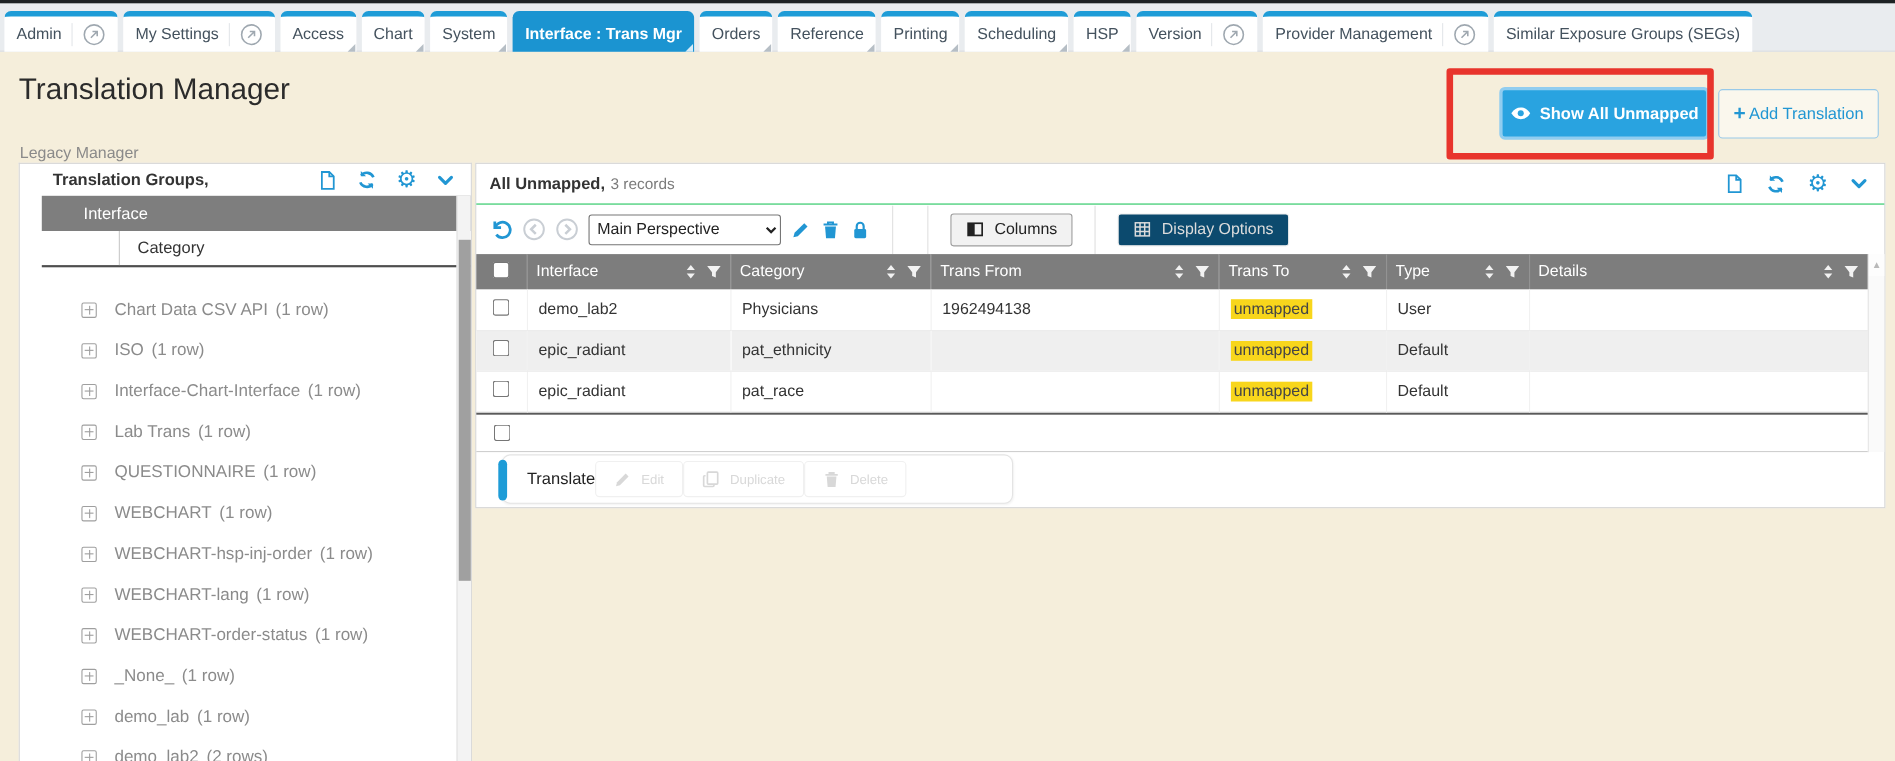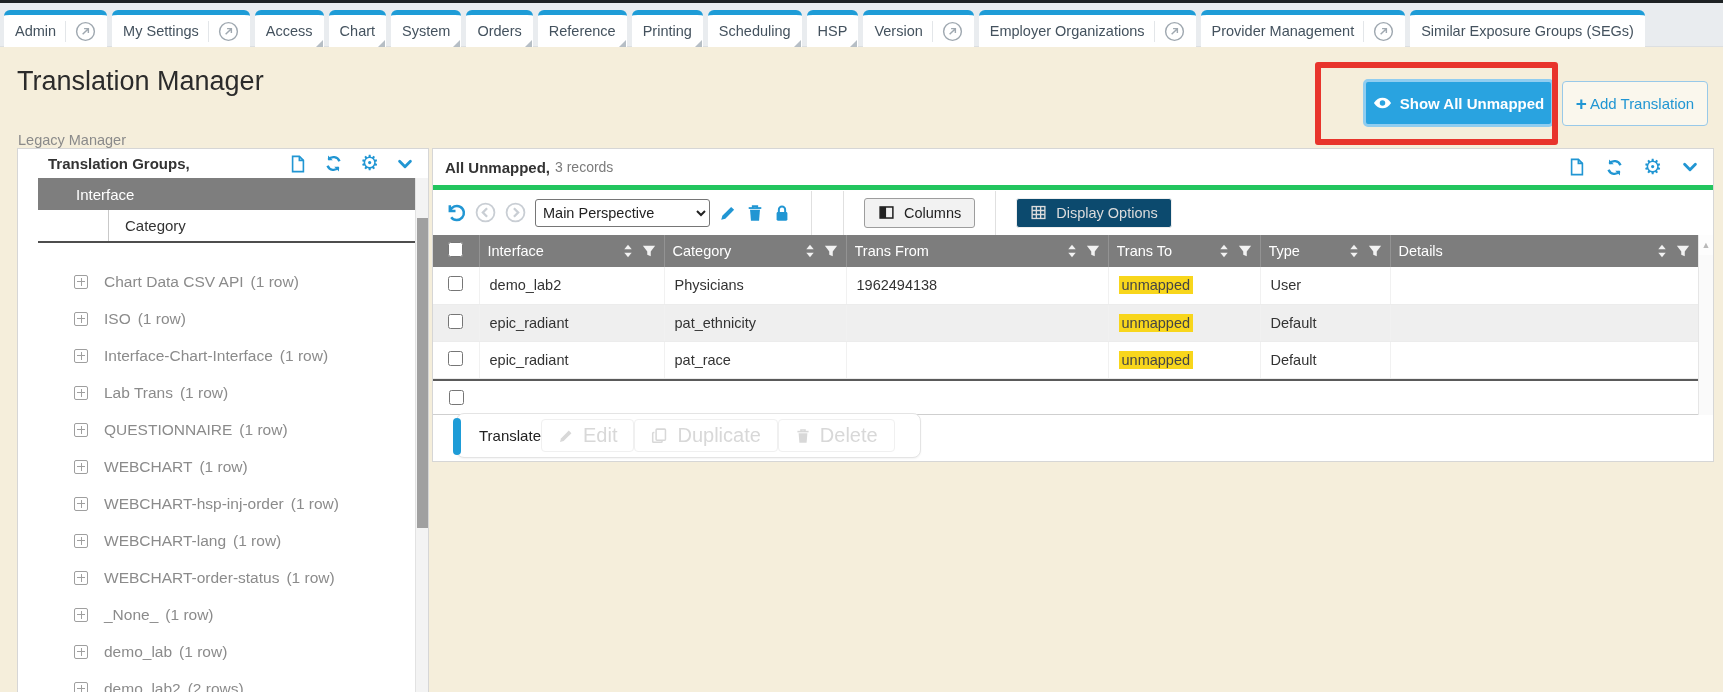--- a/index.html
+++ b/index.html
@@ -67,21 +67,21 @@
   .tree-item { display:flex; align-items:center; height:37px; padding-left:36px; color:#8b8b8b; font-size:15.5px; cursor:pointer; }
   .plus-box { position:relative; width:14px; height:14px; border:1px solid #9f9f9f; border-radius:2px; margin-right:16px; flex:none; }
   .plus-box::before, .plus-box::after { content:""; position:absolute; background:#9f9f9f; }
   .plus-box::before { left:2px; right:2px; top:5.5px; height:1.4px; }
   .plus-box::after  { top:2px; bottom:2px; left:5.5px; width:1.4px; }
   .tree-count { margin-left:7px; }
   .lp-scroll { position:absolute; top:29px; right:0; bottom:0; width:13px; background:#f3f3f3; border-left:1px solid #e2e2e2; }
   .lp-thumb { position:absolute; top:40px; left:1px; width:11px; height:310px; background:#a0a0a0; }
   
   .right-panel { left:432px; top:148px; width:1282px; height:314px; }
-  .rp-head { height:29px; display:flex; align-items:center; padding:18px 12px; border-bottom:5px solid #22c55e; }
+  .rp-head { height:29px; display:flex; align-items:center; padding:18px 12px; border-bottom:1px solid #22c55e; }
   .rp-title { font-size:15px; font-weight:bold; color:#333; }
   .rp-records { font-size:14px; color:#7b7b7b; margin-left:5px; }
   .rp-icons { margin-left:auto; display:flex; align-items:center; gap:19px; color:#2196d3; padding-right:2px; }
   .rp-toolbar { height:45px; display:flex; align-items:center; padding:0 12px; gap:9px; }
   .nav-disabled { color:#c9ced4; }
   select.persp {
     height:28px; width:175px; font-size:14.5px; font-family:"Liberation Sans", sans-serif;
     border:1px solid #767676; border-radius:3px; background:#fff; color:#222; padding:0 3px;
   }
   .vsep { width:1px; height:44px; background:#e0e0e0; margin:0 11px; flex:none; }
@@ -123,21 +123,21 @@
     position:absolute; left:23px; top:264px; width:465px; height:45px;
     background:#fff; border:1px solid #e4e4e4; border-radius:8px;
     display:flex; align-items:center; gap:0; padding:0 14px 0 22px;
     box-shadow:0 1px 2px rgba(0,0,0,.05);
   }
   .accent { position:absolute; left:-4px; top:4px; width:8px; height:37px; background:#1e9cd7; border-radius:4px; }
   .translate-label { font-size:15px; color:#222; cursor:pointer; }
   .dis-btn {
     display:flex; align-items:center; gap:9px; height:33px; padding:0 16px;
     background:#fff; border:1px solid #f0f0f0; border-radius:4px;
-    color:#d8d8d8; font-size:20px; cursor:default; font-family:"Liberation Sans", sans-serif;
+    color:#d8d8d8; font-size:12px; cursor:default; font-family:"Liberation Sans", sans-serif;
   }
   .dis-btn .ic { color:#d8d8d8; }
 </style>
 </head>
 <body>
 
 <div class="topbar">
   <div id="tabs">
       <div class="tab">
         <span class="tab-label">Admin</span>
@@ -162,20 +162,24 @@
         <span class="fold"></span>
       </div>
       <div class="tab">
         <span class="tab-label">Chart</span>
         <span class="fold"></span>
       </div>
       <div class="tab">
         <span class="tab-label">System</span>
         <span class="fold"></span>
       </div>
+      <div class="tab active">
+        <span class="tab-label">Interface : Trans Mgr</span>
+        <span class="fold"></span>
+      </div>
       <div class="tab">
         <span class="tab-label">Orders</span>
         <span class="fold"></span>
       </div>
       <div class="tab">
         <span class="tab-label">Reference</span>
         <span class="fold"></span>
       </div>
       <div class="tab">
         <span class="tab-label">Printing</span>
@@ -184,29 +188,20 @@
       <div class="tab">
         <span class="tab-label">Scheduling</span>
         <span class="fold"></span>
       </div>
       <div class="tab">
         <span class="tab-label">HSP</span>
         <span class="fold"></span>
       </div>
       <div class="tab">
         <span class="tab-label">Version</span>
-        <span class="tab-ext">
-          <svg viewBox="0 0 22 22" width="21" height="21">
-            <circle cx="11" cy="11" r="9.3" fill="none" stroke="currentColor" stroke-width="1.5"></circle>
-            <path d="M8 14L14 8M9.5 8H14v4.5" fill="none" stroke="currentColor" stroke-width="1.5"></path>
-          </svg>
-        </span>
-      </div>
-      <div class="tab">
-        <span class="tab-label">Employer Organizations</span>
         <span class="tab-ext">
           <svg viewBox="0 0 22 22" width="21" height="21">
             <circle cx="11" cy="11" r="9.3" fill="none" stroke="currentColor" stroke-width="1.5"></circle>
             <path d="M8 14L14 8M9.5 8H14v4.5" fill="none" stroke="currentColor" stroke-width="1.5"></path>
           </svg>
         </span>
       </div>
       <div class="tab">
         <span class="tab-label">Provider Management</span>
         <span class="tab-ext">

